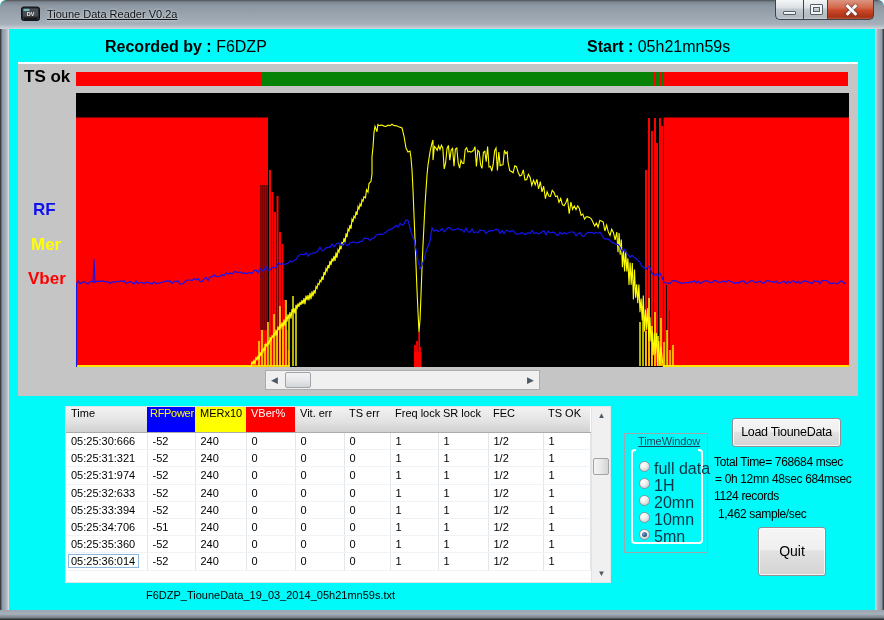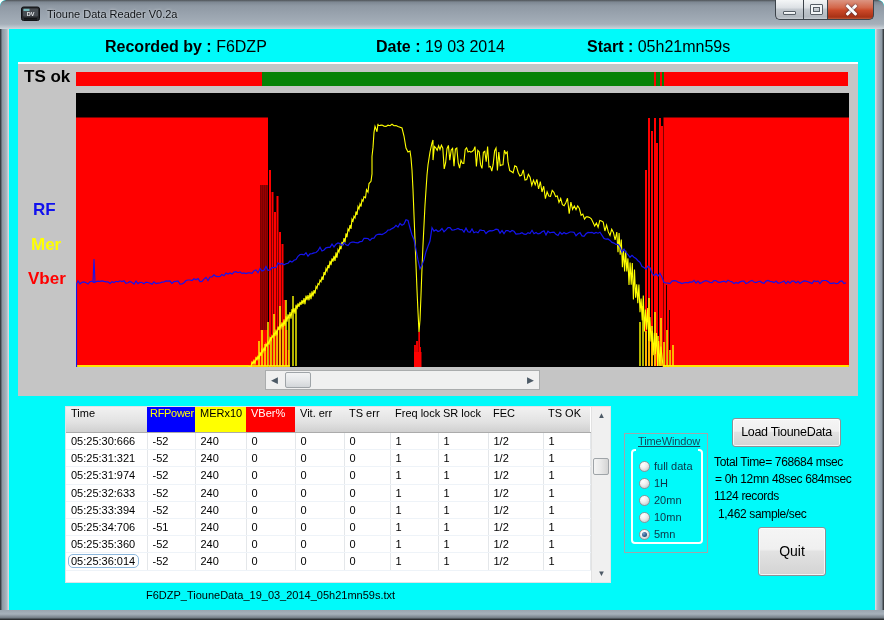--- a/index.html
+++ b/index.html
@@ -13,21 +13,21 @@
     background:linear-gradient(180deg,#4e5257 0,#7d8792 2px,#8f99a4 6px,#99a3ae 14px,#a5afb9 24px,#bcc5cd 27px,#ced6dc 29px);
     border-radius:6px 6px 0 0; }
   .bord-l { position:absolute; left:0; top:29px; width:9px; height:581px;
     background:linear-gradient(90deg,#303438 0,#444a50 1px,#8c98a3 2px,#a0abb5 5px,#aeb9c2 7px,#cdd5db 8px,#d8dfe4 9px); }
   .bord-r { position:absolute; left:875px; top:29px; width:9px; height:581px;
     background:linear-gradient(270deg,#303438 0,#444a50 1px,#8c98a3 2px,#a0abb5 5px,#aeb9c2 7px,#cdd5db 8px,#d8dfe4 9px); }
   .bord-b { position:absolute; left:0; top:610px; width:884px; height:10px;
     background:linear-gradient(180deg,#9aa5af 0,#a7b1bb 4px,#717a83 8px,#32363a 9px,#26292c 10px); }
   .tb-icon { position:absolute; left:21px; top:6px; width:19px; height:16px; }
   .tb-title { position:absolute; left:47px; top:8px; font-size:11px; letter-spacing:-0.3px; color:#101418;
-    text-shadow:0 0 3px rgba(255,255,255,.8); letter-spacing:0px; }
+    text-shadow:0 0 3px rgba(255,255,255,.8); letter-spacing:0px;text-decoration:underline; }
   .caps { position:absolute; top:0; height:20px; border:1px solid #3c434a; border-top:none;
     background:linear-gradient(180deg,#f4f6f7 0,#dde1e5 40%,#c3c9cf 50%,#b2b9c0 88%,#c8ced4 100%); }
   .caps.close { background:linear-gradient(180deg,#dc9582 0,#d3674a 40%,#ca4828 55%,#a83115 90%,#c05c3c 100%); }
   .cap-min { left:775px; width:28px; border-radius:0 0 0 5px; border-right:none; }
   .cap-max { left:803px; width:25px; }
   .cap-close { left:828px; width:46px; border-radius:0 0 5px 0; border-left:none; }
   .glyph-min { position:absolute; left:7px; top:11px; width:13px; height:4px; background:linear-gradient(180deg,#fff,#dfe5ea); border:1px solid #565e66; border-radius:1px; }
   .glyph-max { position:absolute; left:6px; top:4px; width:13px; height:11px; border:3px solid #f2f5f7; outline:1px solid #565e66; outline-offset:-1px; box-shadow:inset 0 0 0 1px #565e66; background:transparent; border-radius:1px; }
   .glyph-x { position:absolute; left:17px; top:4px; width:12px; height:12px; }
   .glyph-x::before, .glyph-x::after { content:""; position:absolute; left:5px; top:-1px; width:3px; height:14px;
@@ -61,58 +61,57 @@
   .tablewrap { position:absolute; left:65px; top:406px; width:546px; height:177px;
     background:#fff; border:1px solid #dfe4e8; }
   .tbl { border-collapse:collapse; table-layout:fixed; font-size:11px; color:#000; width:524px; }
   .tbl th { font-weight:normal; text-align:left; height:17px; padding:0 0 13px 5px;
     background:linear-gradient(180deg,#f2f2f2 0,#e2e2e2 60%,#d0d0d0 100%);
     border-bottom:1px solid #ababab; white-space:nowrap; overflow:visible; }
   .tbl td { height:17.2px; padding:0 0 0 5px; border-bottom:1px solid #eef3f8; border-right:1px solid #e4e7ea; white-space:nowrap; overflow:hidden; }
   .th-rf { background:#0000ff !important; color:#ffff00; padding-left:3px !important; }
   .th-mer { background:#ffff00 !important; color:#000; }
   .th-vber { background:#ff0000 !important; color:#fff; }
-  .focuscell { display:inline-block; width:71px; border:1px solid #8db8dd; border-radius:5px;
+  .focuscell { display:inline-block; width:71px; border:1px solid #8db8dd; border-radius:0;
     padding:0 3px 0 2px; margin-left:-3px; background:#fdfefe; }
 
   
   .vscroll { position:absolute; right:0px; top:0px; width:19px; height:175px; background:#f0f0f0; border-left:1px solid #e2e2e2; }
   .vs-btn { position:absolute; left:0; width:19px; height:17px; color:#4d5a66; font-size:8px; text-align:center; line-height:17px; }
   .vs-thumb { position:absolute; left:1px; top:51px; width:16px; height:17px;
     background:linear-gradient(90deg,#f4f4f4 0,#e8e8e8 50%,#d4d4d4 100%); border:1px solid #9fa4a8; border-radius:2px; }
 
   
   .gb-outer { position:absolute; left:624px; top:433px; width:84px; height:120px; border:1px solid #9ea7ab; }
   .gb-inner { position:absolute; left:6px; top:15px; width:72px; height:95px;
     border:2px solid #fff; border-radius:4px; }
   .gb-cap { position:absolute; left:12px; top:1px; font-size:11px; letter-spacing:-0.1px; color:#16455a; background:transparent; padding:0 1px;text-decoration:underline; }
   .gb-cap-bg { position:absolute; left:11px; top:15px; width:62px; height:3px; background:#00fafa; }
   .radio { position:absolute; left:14px; width:11px; height:11px; border-radius:50%;
     background:radial-gradient(circle at 35% 30%,#ffffff 0,#efefef 40%,#cfd2d4 75%,#b9bdbf 100%);
     border:1px solid #8d9499; box-shadow:inset 0 1px 1px rgba(255,255,255,.9); }
   .radio.sel::after { content:""; position:absolute; left:2px; top:2px; width:5px; height:5px;
     border-radius:50%; background:radial-gradient(circle at 35% 30%,#7aa0c8 0,#2b5a8c 60%,#16395e 100%); }
-  .rlabel { position:absolute; left:29px; font-size:11px; color:#0c3346; white-space:nowrap; }
+  .rlabel { position:absolute; left:29px; font-size:16px; color:#0c3346; white-space:nowrap; }
 
   
   .btn { position:absolute; border:1px solid #8d9196; border-radius:3px; color:#000;
     background:linear-gradient(180deg,#f5f5f5 0,#f0f0f0 45%,#e2e2e2 50%,#d5d5d5 95%,#cfcfcf 100%);
     box-shadow:inset 0 0 0 1px rgba(255,255,255,.75); text-align:center; }
   .btn-load { left:732px; top:418px; width:109px; height:29px; font-size:12.5px; letter-spacing:-0.3px; line-height:27px; }
   .btn-quit { left:758px; top:527px; width:68px; height:49px; font-size:14px; line-height:47px; }
 
   .info { position:absolute; font-size:12px; letter-spacing:-0.35px; color:#000; white-space:nowrap; }
   .fname { position:absolute; left:146px; top:589px; width:248px; text-align:center; font-size:11px; color:#000; white-space:nowrap; }
 </style>
 </head>
 <body>
 <div class="win">
 
   <div class="hdr" style="left:105px;"><b>Recorded by :</b>&nbsp;F6DZP</div>
-  <div class="hdr" style="left:376px;"><b>Date :</b>&nbsp;19 03 2014</div>
   <div class="hdr" style="left:587px;"><b>Start :</b>&nbsp;05h21mn59s</div>
 
   <div class="gpanel"></div>
   <div class="tsok">TS ok</div>
   <div class="tsbar">
     <div class="seg" style="left:0;width:186px;background:#ff0000;"></div>
     <div class="seg" style="left:186px;width:391.5px;background:#068206;"></div>
     <div class="seg" style="left:577.5px;width:2px;background:#ff0000;"></div>
     <div class="seg" style="left:579.5px;width:4.5px;background:#068206;"></div>
     <div class="seg" style="left:584px;width:2px;background:#ff0000;"></div>

